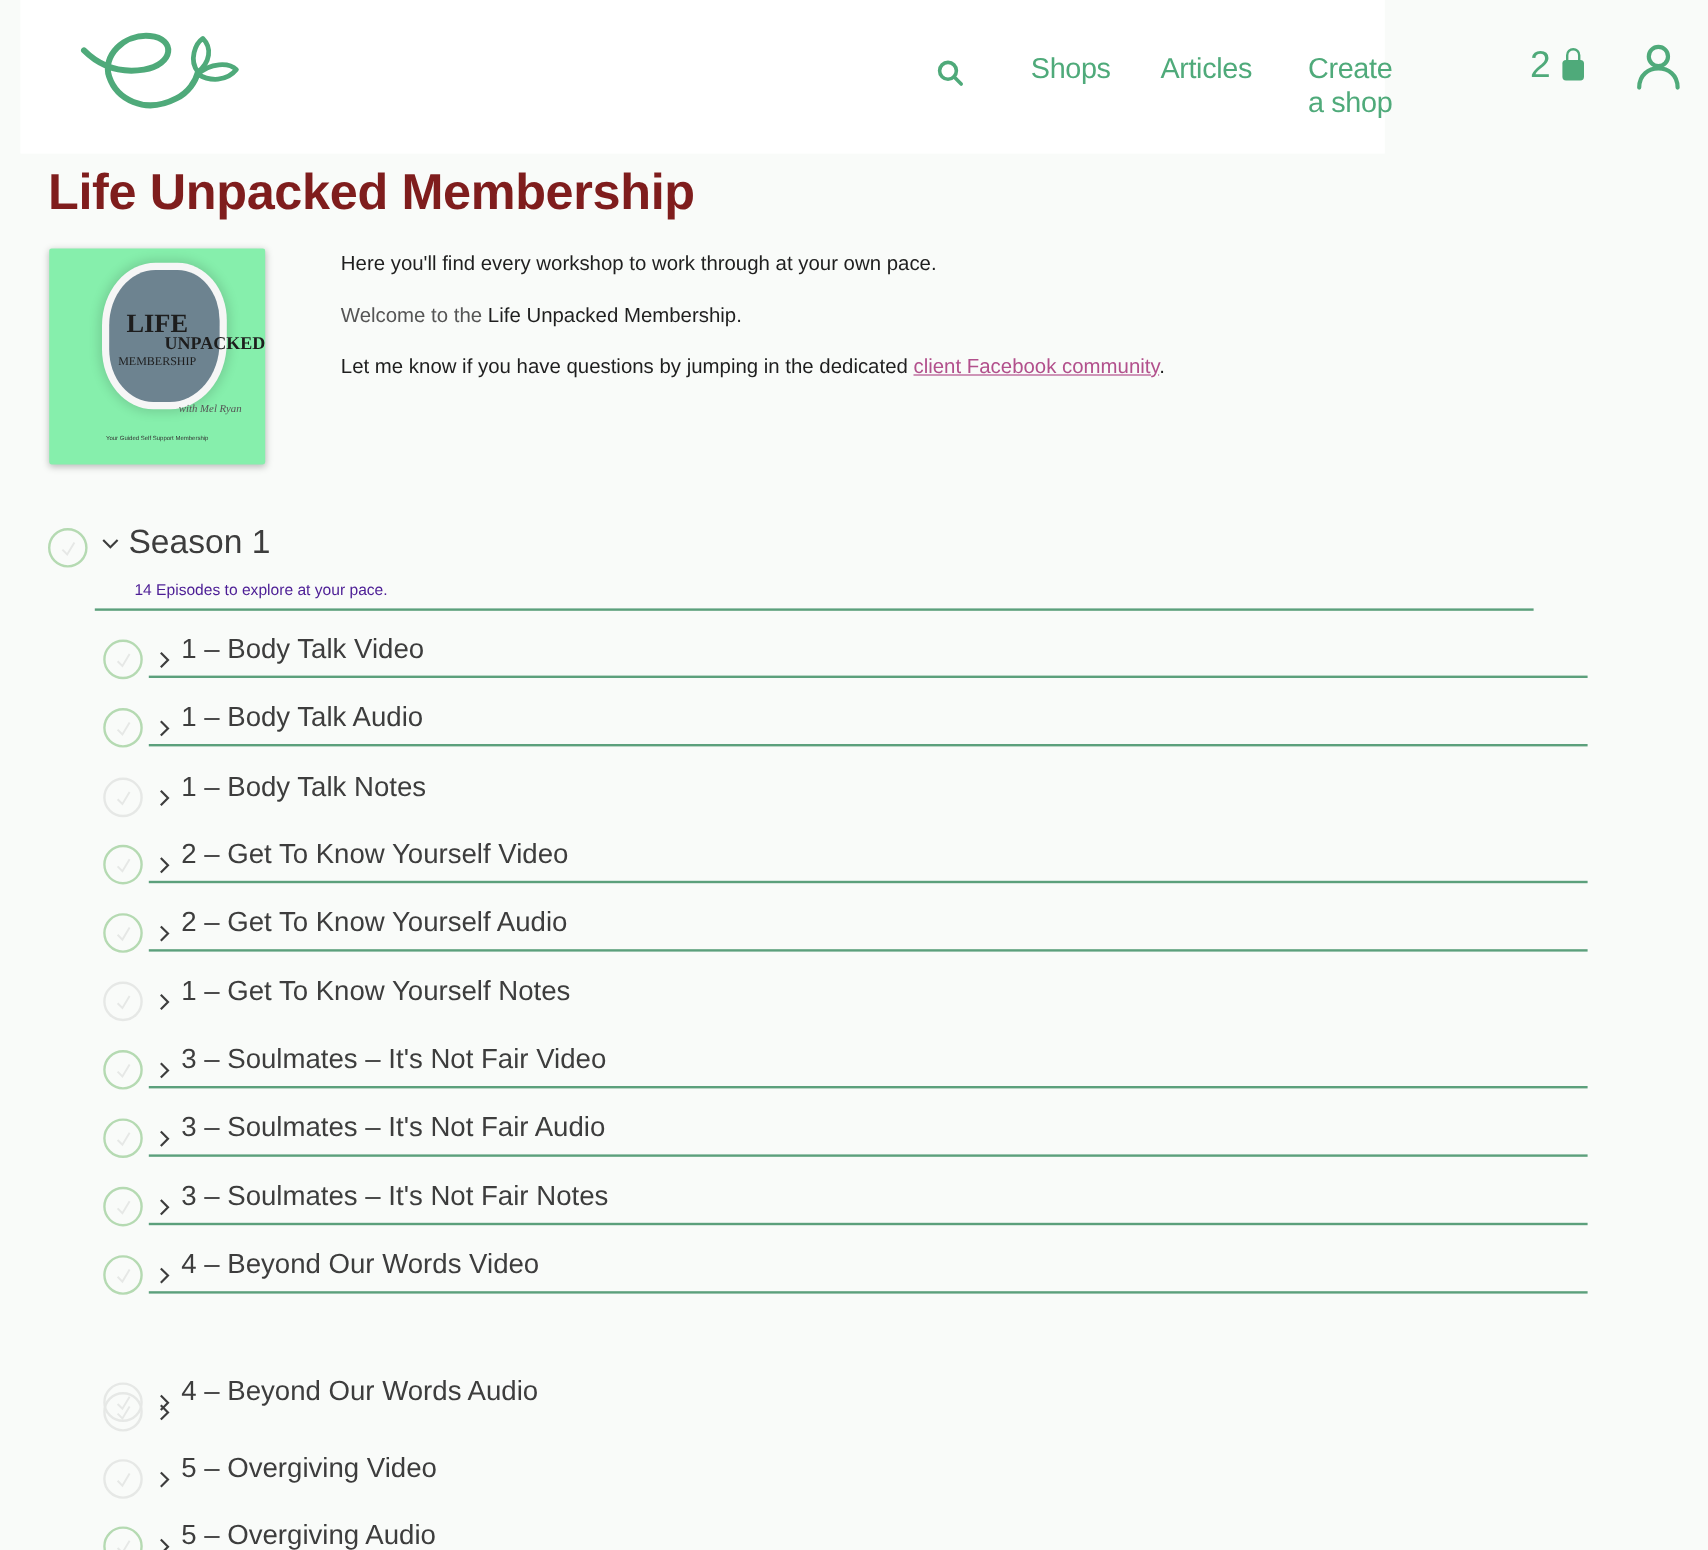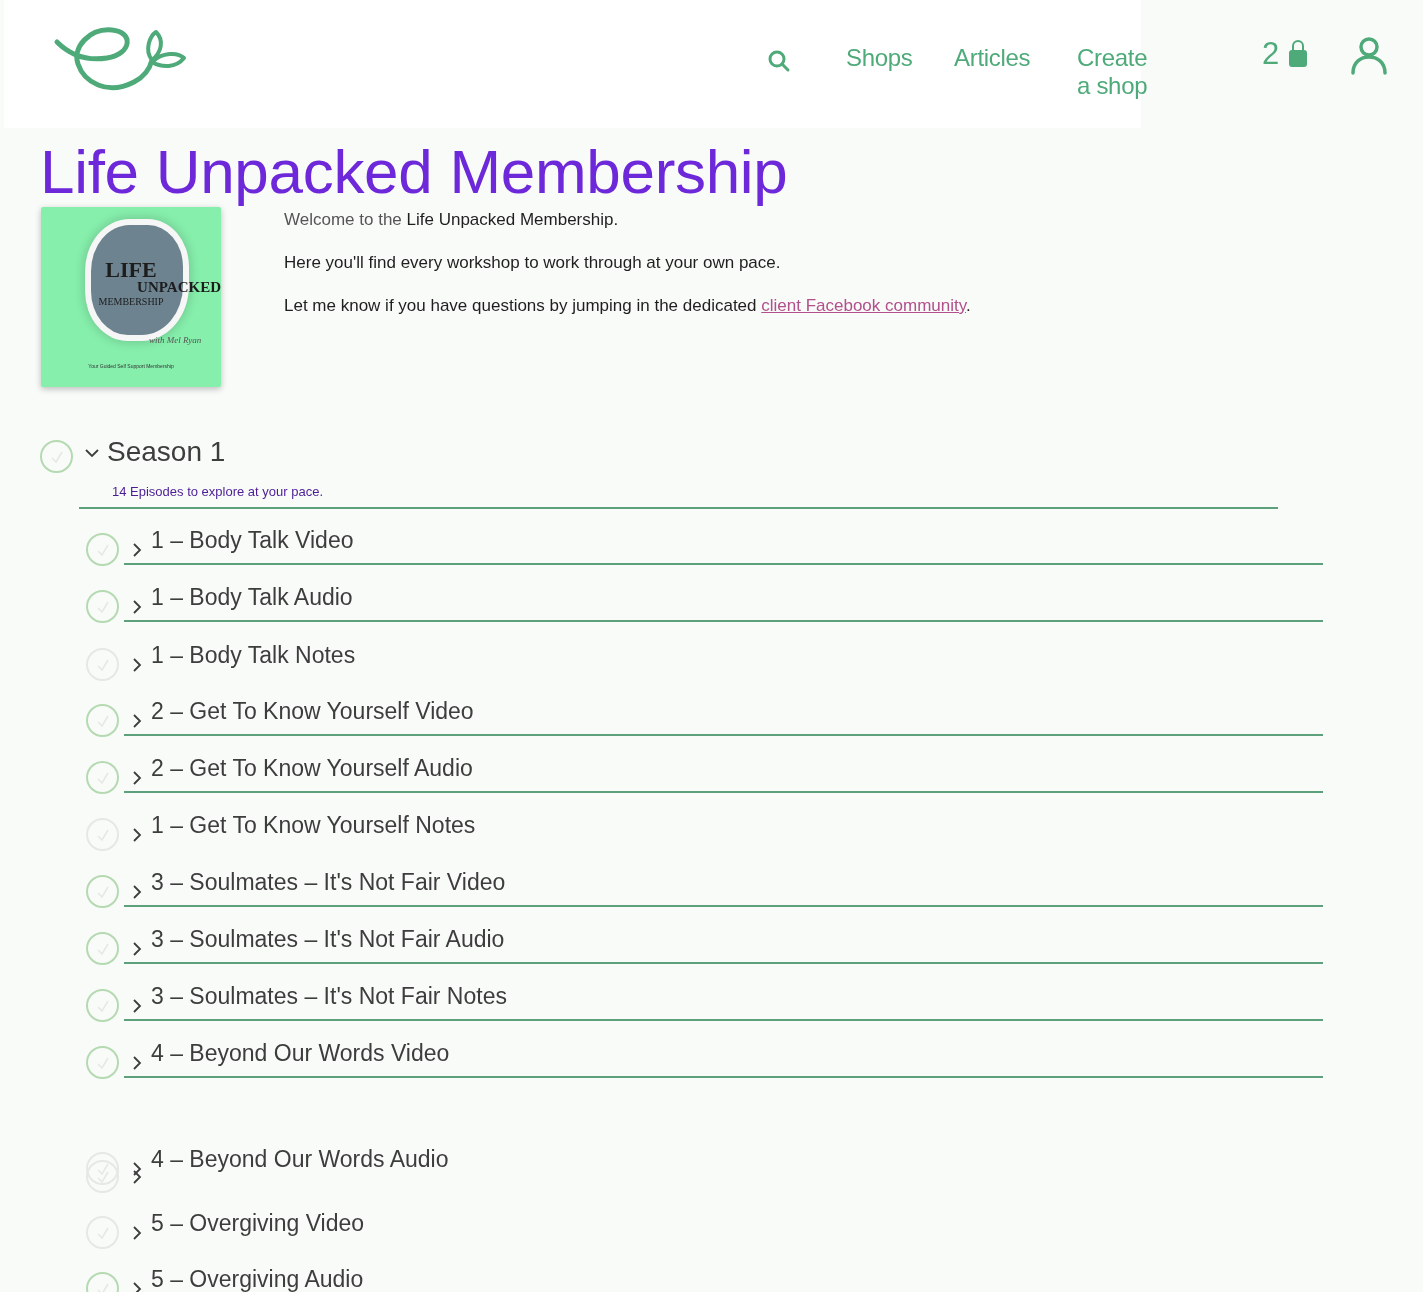--- a/index.html
+++ b/index.html
@@ -1,26 +1,26 @@
 <!DOCTYPE html>
 <html><head>
 <meta charset="utf-8">
 <style>
   * { box-sizing: border-box; margin: 0; padding: 0; }
   html, body { width: 1423px; height: 1292px; overflow: hidden; }
   body { background: #f9fbf9; font-family: "Liberation Sans", "DejaVu Sans", sans-serif; color: #3d3d3d; }
-  .header { position: absolute; left: 4px; top: 0; width: 1137px; height: 128px; background: #ffffff; }
+  .header { position: absolute; left: 17px; top: 0; width: 1137px; height: 128px; background: #ffffff; }
   .logo { position: absolute; left: 48px; top: 22px; width: 140px; height: 76px; }
   .nav-search { position: absolute; left: 762px; top: 48px; width: 26px; height: 26px; cursor: pointer; }
   .nav-link { position: absolute; top: 44px; font-size: 24px; color: #4faa7a; text-decoration: none; letter-spacing: -0.3px; cursor: pointer; }
   .cart { position: absolute; left: 1258px; top: 38px; display: flex; align-items: center; cursor: pointer; }
   .cart-count { font-size: 31px; color: #4faa7a; margin-right: 8px; line-height: 1; }
   .user-icon { position: absolute; left: 1345px; top: 36px; width: 40px; height: 40px; cursor: pointer; }
 
-  .page-title { position: absolute; left: 40px; top: 136px; font-size: 62px; font-weight: 400; color: #6d28d9; letter-spacing: -0.3px; }
+  .page-title { position: absolute; left: 40px; top: 136px; font-size: 42px; font-weight: 700; color: #7f1d1d; letter-spacing: -0.3px; }
   .cover { position: absolute; left: 41px; top: 207px; width: 180px; height: 180px; background: #86efac; box-shadow: 0 2px 6px rgba(0,0,0,0.25); border-radius: 2px; overflow: hidden; }
   .cover .hole { position: absolute; left: 50px; top: 18px; width: 92px; height: 110px; background: #6d8390; border-radius: 42% 38% 45% 40%; box-shadow: 0 0 0 6px #f6f6f6, 0 0 10px 8px rgba(0,0,0,0.15); }
   .cover .t1 { position: absolute; left: 0; width: 180px; text-align: center; font-family: "Liberation Serif", serif; color: #1d1d1d; }
   .cover .tagline { position: absolute; left: 0; top: 156px; width: 180px; text-align: center; font-size: 5px; color: #333; }
   .cover .sig { position: absolute; left: 108px; top: 128px; font-family: "Liberation Serif", serif; font-style: italic; font-size: 9px; color: #555; }
 
   .intro { position: absolute; left: 284px; top: 210px; font-size: 17px; color: #1f1f1f; }
   .intro p { margin-bottom: 23px; line-height: 20px; }
   .intro .muted { color: #555; }
   .intro a { color: #b2508c; text-decoration: underline; cursor: pointer; }
@@ -76,22 +76,22 @@
 <div class="cover">
   <div class="hole"></div>
   <div class="t1" style="top:50px;font-size:22px;font-weight:bold;">LIFE</div>
   <div class="t1" style="top:72px;font-size:15px;font-weight:bold;text-align:right;">UNPACKED</div>
   <div class="t1" style="top:89px;font-size:10px;">MEMBERSHIP</div>
   <div class="sig">with Mel Ryan</div>
   <div class="tagline">Your Guided Self Support Membership</div>
 </div>
 
 <div class="intro">
+  <p>Here you'll find every workshop to work through at your own pace.</p>
   <p><span class="muted">Welcome to the </span><span>Life Unpacked Membership.</span></p>
-  <p>Here you'll find every workshop to work through at your own pace.</p>
   <p><span>Let me know if you have questions by jumping in the dedicated </span><a>client Facebook community</a><span>.</span></p>
 </div>
 
 <div class="check" style="left:40px;top:440px;">
   <svg viewBox="0 0 14 14">
       <path d="M2 8 L6 12 L12 2" fill="none" stroke="#e6e8e6" stroke-width="1.6"></path>
     </svg>
 </div>
 <svg class="season-chev" viewBox="0 0 16 14">
     <path d="M2 4 L8 10 L14 4" fill="none" stroke="#3d3d3d" stroke-width="1.8"></path>

